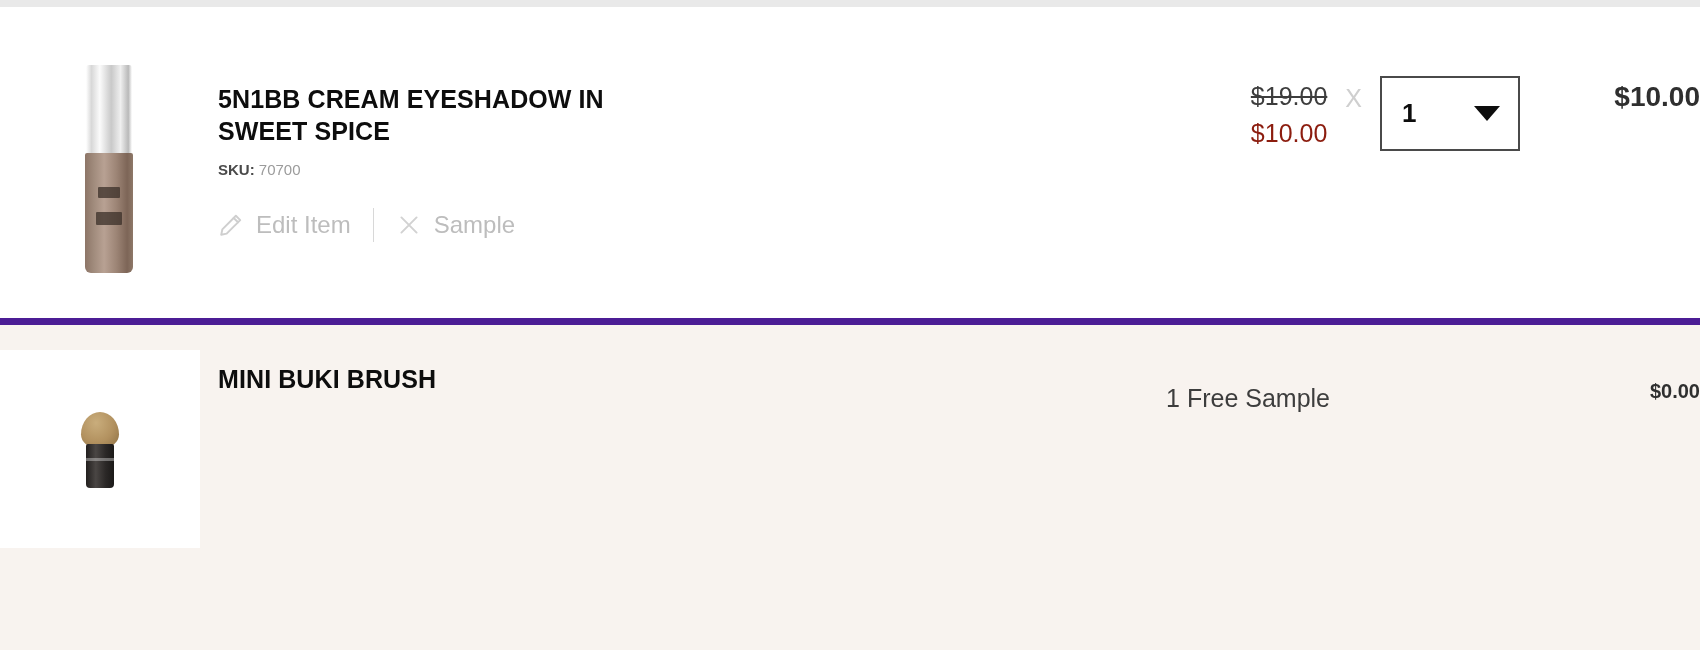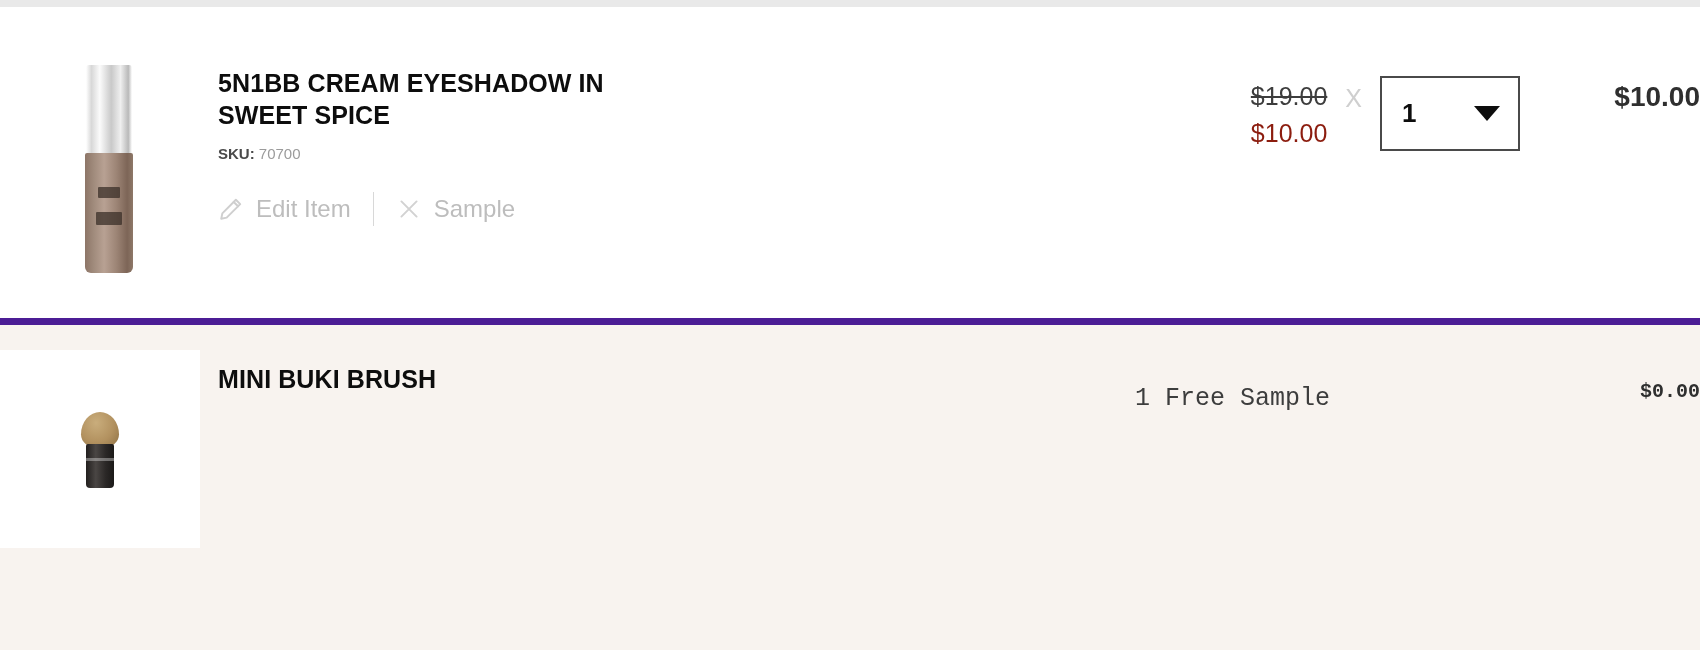--- a/index.html
+++ b/index.html
@@ -143,21 +143,21 @@
 
   .product-title {
     font-size: 25px;
     font-weight: 700;
     color: #0d0d0d;
     letter-spacing: .1px;
     line-height: 1.29;
     max-width: 430px;
     margin: 0;
   }
-  .row-product .info-col { padding-top: 60px; }
+  .row-product .info-col { padding-top: 76px; }
   .row-sample  .info-col { padding-top: 38px; }
 
   .sku-line {
     font-size: 15px;
     margin-top: 13px;
     color: #9b9b9b;
     font-weight: 400;
   }
   .sku-label {
     font-weight: 700;
@@ -252,21 +252,20 @@
     box-sizing: border-box;
   }
 
   
   .sample-price-col {
     flex: 0 0 auto;
     display: flex;
     align-items: flex-start;
     padding-top: 55px;
     margin-left: auto;
-    font-family: Liberation Mono, monospace;
   }
   .free-sample-note {
     font-size: 25px;
     color: #3d3d3d;
     white-space: nowrap;
     padding-top: 4px;
   }
   .sample-total {
     font-size: 20px;
     font-weight: 700;

